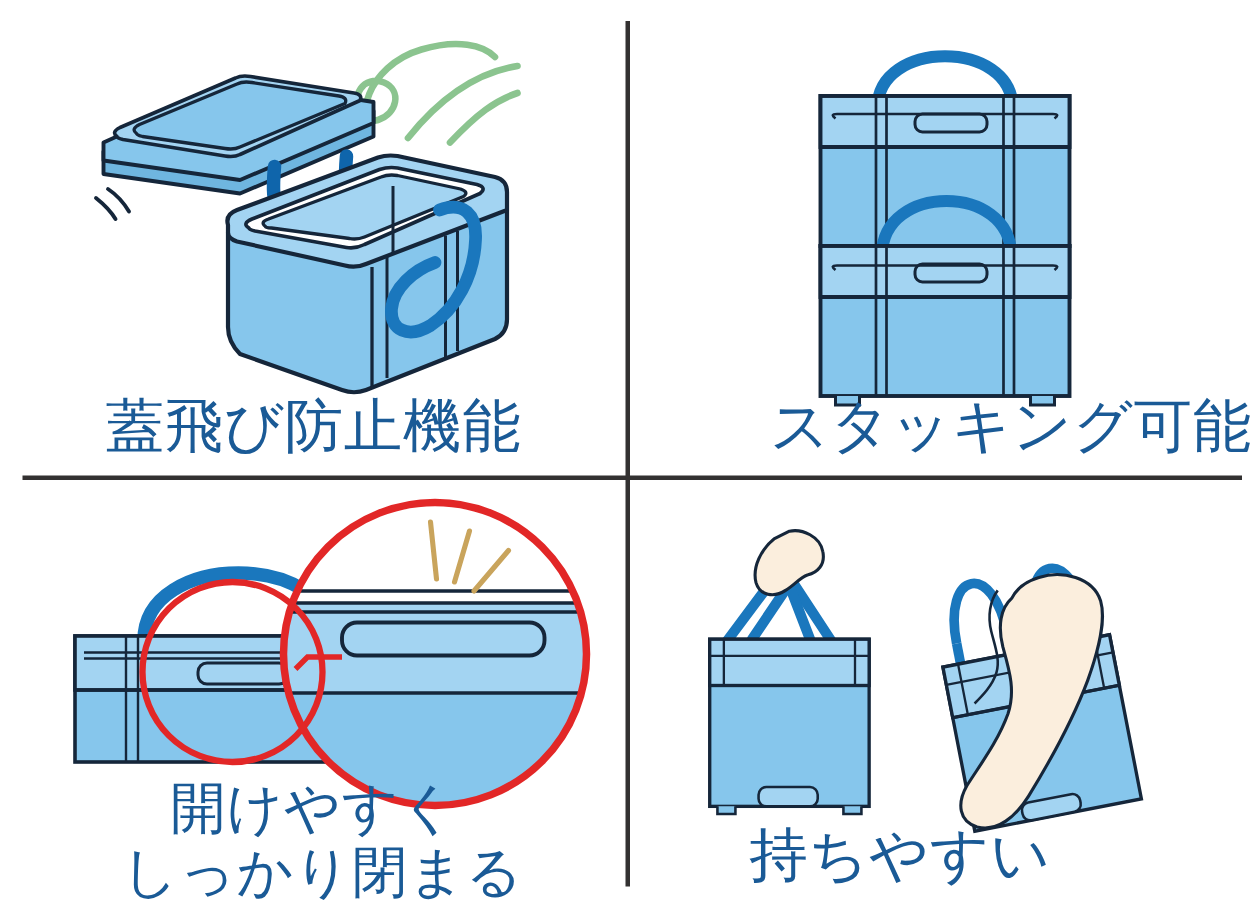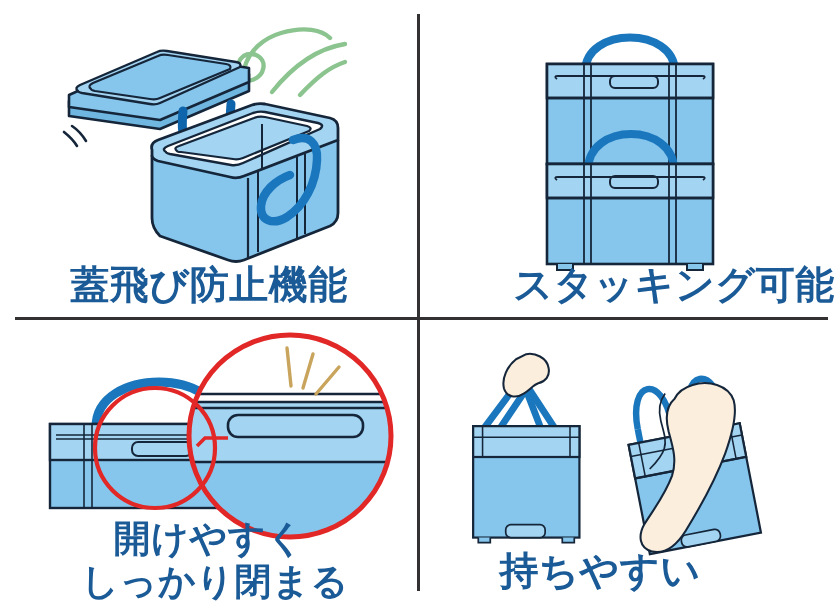--- a/index.html
+++ b/index.html
@@ -12,21 +12,21 @@
 
   .quad{position:absolute;box-sizing:border-box;}
   .q-tl{left:0;top:0;width:418px;height:318px;}
   .q-tr{left:420px;top:0;width:420px;height:318px;}
   .q-bl{left:0;top:320px;width:418px;height:286px;}
   .q-br{left:420px;top:320px;width:360px;height:286px;}
 
   .art{position:absolute;left:0;top:0;width:100%;height:100%;}
 
   .caption{position:absolute;left:0;width:100%;text-align:center;
-           color:#1a5a96;font-weight:700;letter-spacing:.5px;line-height:1.0;}
+           color:#1a5a96;font-weight:400;letter-spacing:.5px;line-height:1.0;}
   .cap-tl{bottom:14px;font-size:39px;}
   .cap-tr{bottom:14px;font-size:39px;margin-left:44px;}
   .cap-bl{bottom:6px;font-size:37px;}
   .cap-bl .l1{display:block;margin-bottom:6px;}
   .cap-bl .l2{display:block;margin-left:12px;}
   .cap-br{bottom:16px;font-size:39px;}
 </style>
 </head>
 <body>
 

